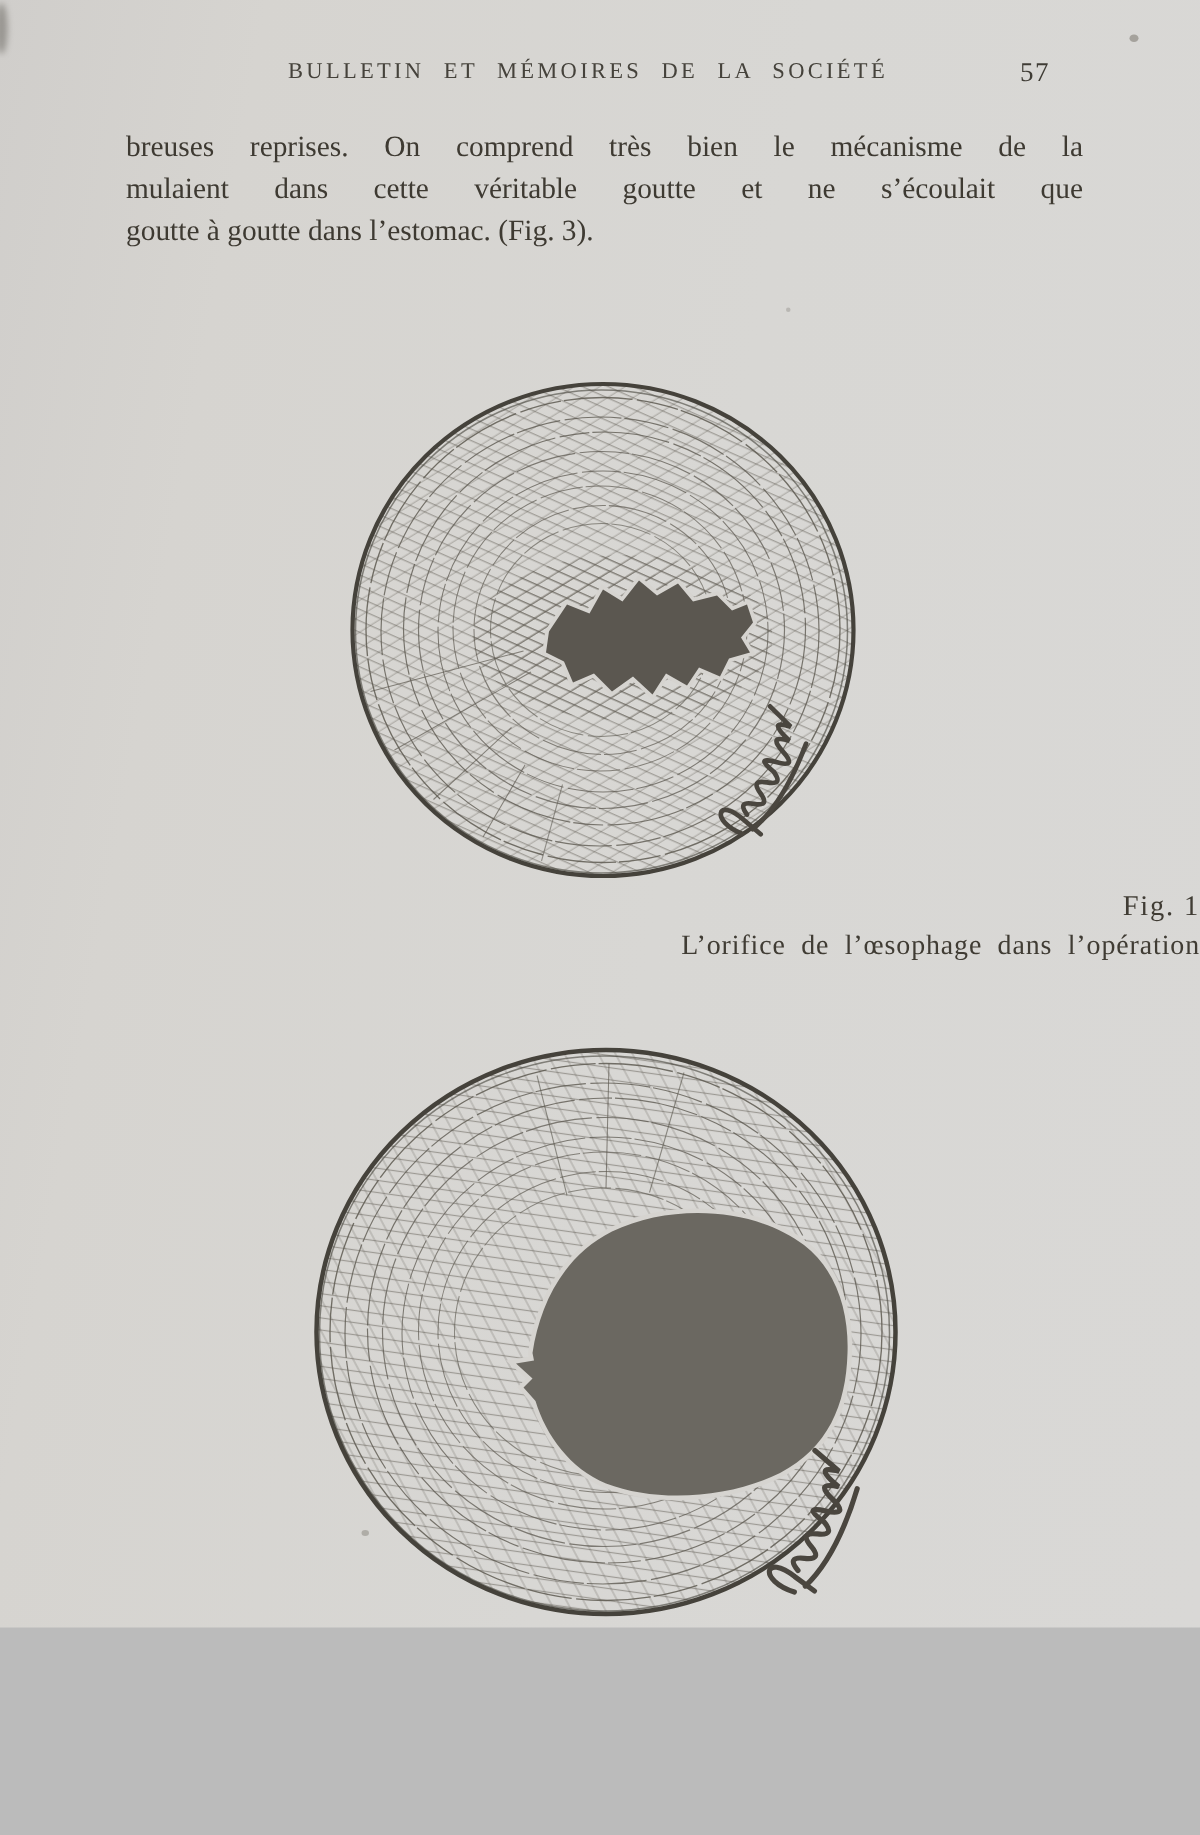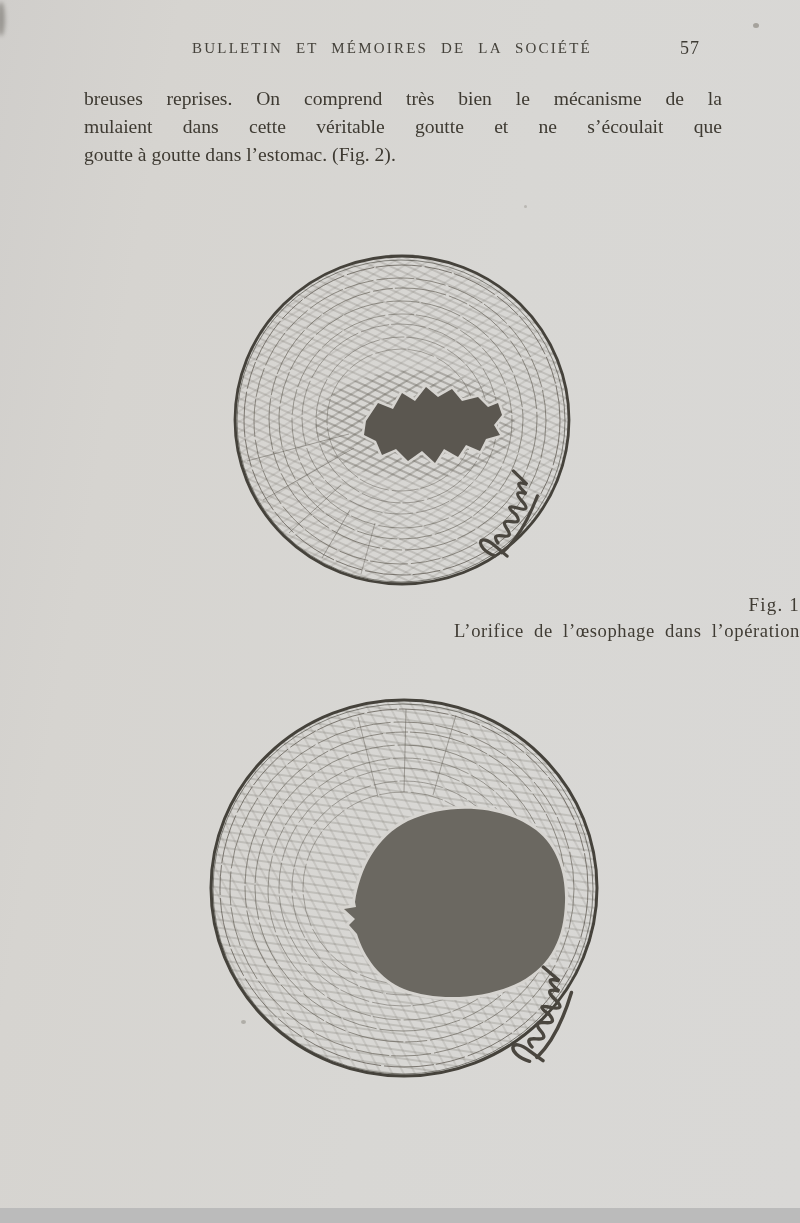--- a/index.html
+++ b/index.html
@@ -2,21 +2,21 @@
 <html style="--paper: #d6d4d0; --ink: #3d3a32; --engraving: #5e5a51;"><head>
 <meta charset="utf-8">
 <style>
   html,body{margin:0;padding:0;}
   body{
     width:800px;height:1223px;
     font-family:"Liberation Serif","DejaVu Serif",serif;
     background:#bbb;
   }
   .page{
-    position:relative;width:800px;height:1208px;overflow:hidden;
+    position:relative;width:800px;height:1085px;overflow:hidden;
     background:linear-gradient(100deg,#d0cecb 0%,var(--paper,#d6d4d0) 18%,#d8d7d4 55%,#d9d8d6 100%);
     color:var(--ink,#3d3a32);
   }
   
   .hdr{position:absolute;top:40px;left:0;width:800px;height:24px;}
   .hdr-title{
     display:block;text-align:center;
     font-size:15px;letter-spacing:2.2px;word-spacing:7px;
     color:#45423b;transform:translateX(-8px);
   }
@@ -57,21 +57,21 @@
   <div class="speck s3"></div>
 
   <div class="hdr">
     <span class="hdr-title">BULLETIN ET MÉMOIRES DE LA SOCIÉTÉ</span>
     <span class="hdr-page">57</span>
   </div>
 
   <div class="para">
     <div class="pline just">breuses reprises. On comprend très bien le mécanisme de la</div>
     <div class="pline just">mulaient dans cette véritable goutte et ne s’écoulait que</div>
-    <div class="pline">goutte à goutte dans l’estomac. (Fig. 2).</div>
+    <div class="pline">goutte à goutte dans l’estomac. (Fig. 3).</div>
   </div>
 
   <div class="fig" style="left:230px;top:253px;width:344px;height:338px;">
     <svg width="344" height="338" viewBox="0 0 344 338">
       <defs>
         <clipPath id="clip1">
             <ellipse cx="172" cy="167" rx="166" ry="163"></ellipse>
           </clipPath>
         <pattern id="h1a" width="7" height="7" patternUnits="userSpaceOnUse" patternTransform="rotate(24)">
           <line x1="0" y1="3" x2="7" y2="3" stroke="#615d54" stroke-width="0.8"></line>

